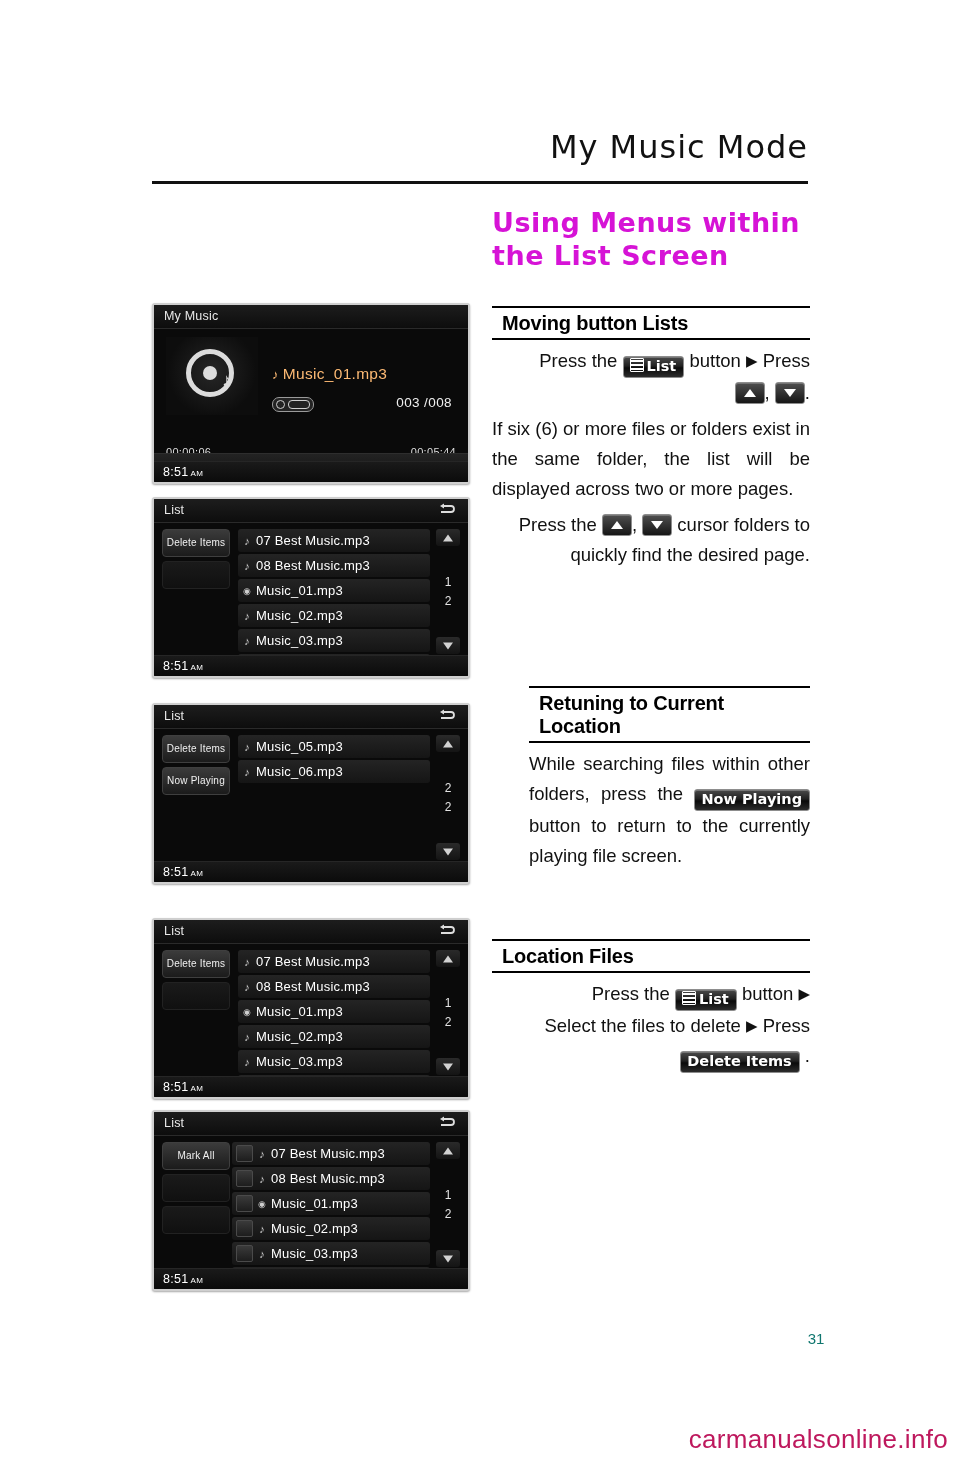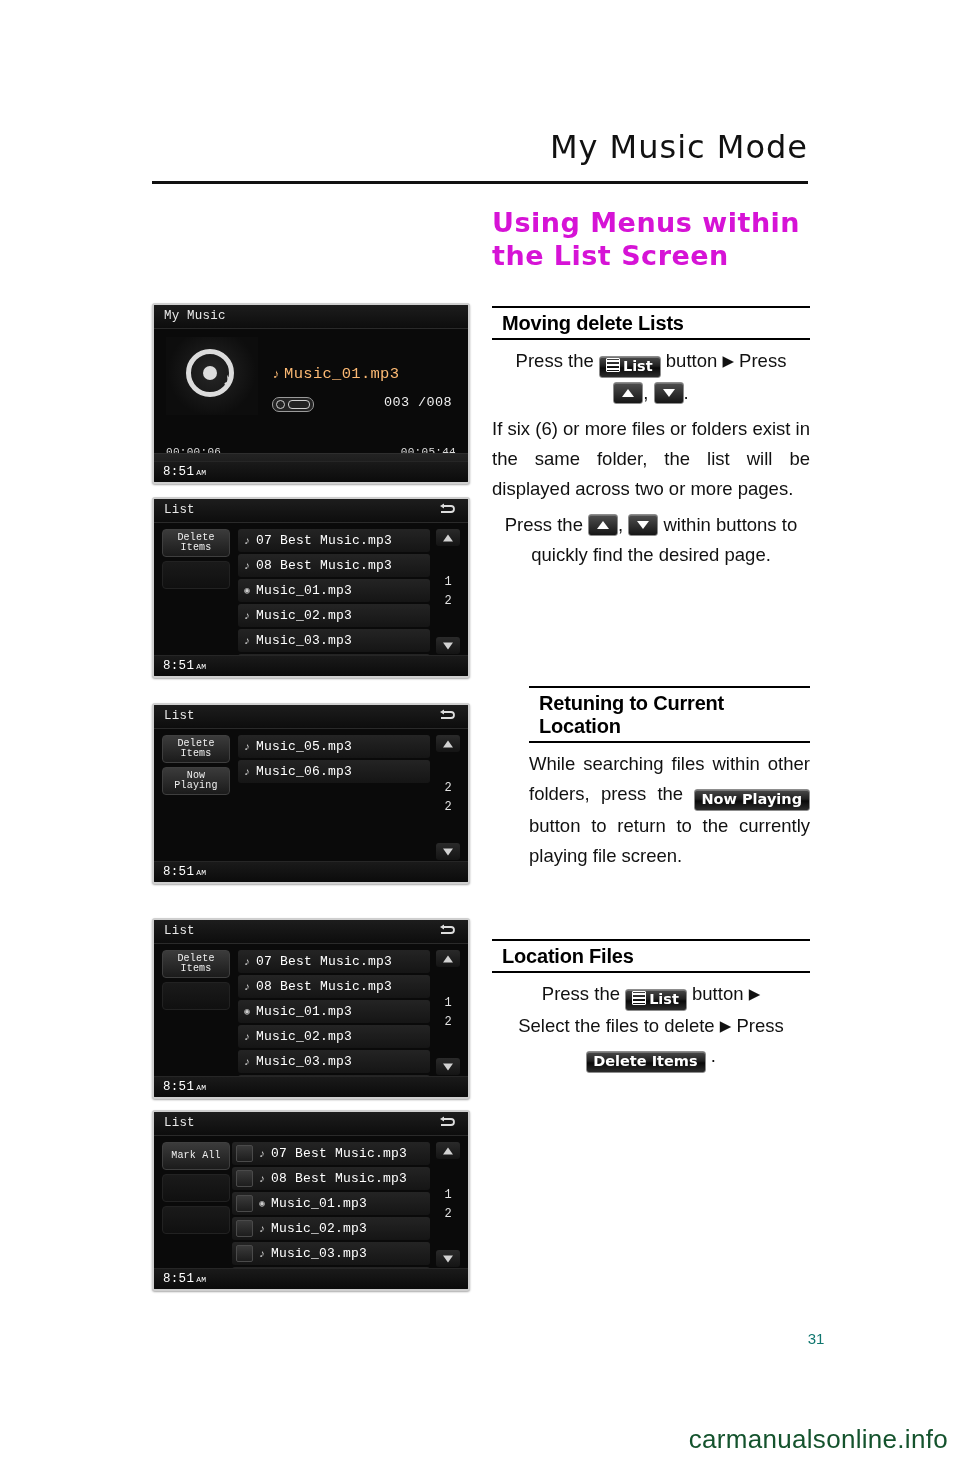--- a/index.html
+++ b/index.html
@@ -30,21 +30,21 @@
   .rule-top{height:2px;background:#000;width:100%;}
   .rule-bot{height:2px;background:#000;width:100%;}
   .sub-head{
     font-size:20px;font-weight:700;color:#000;padding:4px 0 3px 10px;
     font-family:"Liberation Sans",sans-serif;letter-spacing:-0.2px;
   }
   .para{
     font-size:18.5px;line-height:30px;color:#111;text-align:justify;
     margin-top:6px;
   }
-  .para.noj{text-align:center;}
+  .para.noj{text-align:right;}
 
   
   .ibtn{
     display:inline-block;vertical-align:-4px;
     background:linear-gradient(#4a4a4a 0%,#202020 45%,#0a0a0a 55%,#2c2c2c 100%);
     color:#fff;border:1px solid #8d8d8d;border-radius:3px;
     padding:1px 7px 2px 6px;font-size:14.5px;line-height:17px;
     font-family:"DejaVu Sans",sans-serif;font-weight:700;letter-spacing:0px;
     box-shadow:inset 0 1px 0 rgba(255,255,255,.25);
     white-space:nowrap;
@@ -68,21 +68,21 @@
   }
   .arrbtn.up::after{border-bottom:8px solid #fff;}
   .arrbtn.down::after{border-top:8px solid #fff;}
   .tri{display:inline-block;font-size:15px;vertical-align:1px;}
 
   
   .shot{
     position:absolute;left:152px;width:314px;
     background:#0a0a0a;border:2px solid #cfcfcf;border-radius:3px;
     overflow:hidden;color:#e8e8e8;
-    font-family:Liberation Mono, monospace;
+    font-family:Liberation Sans, sans-serif;
     box-shadow:0 1px 2px rgba(0,0,0,.35);
   }
   .shot .titlebar{
     height:23px;background:linear-gradient(#1d1d1d,#0d0d0d);
     border-bottom:1px solid #2a2a2a;position:relative;
   }
   .shot .titlebar .t{
     position:absolute;left:10px;top:4px;font-size:12.5px;color:#e9e9e9;letter-spacing:.2px;
   }
   .shot .timebar{
@@ -214,62 +214,62 @@
     text-align:center;font-size:12px;color:#e4e4e4;line-height:19px;
   }
 
   
   .pagenum{
     position:absolute;left:0;top:1330px;width:960px;text-align:center;
     font-size:15px;color:#0f766e;font-family:"Liberation Sans",sans-serif;
   }
   .pagenum span{position:relative;left:336px;}
   .watermark{
-    position:absolute;right:12px;top:1424px;font-size:26px;color:#14532d;
+    position:absolute;right:12px;top:1424px;font-size:26px;color:#be185d;
     font-family:"Liberation Sans",sans-serif;letter-spacing:.3px;
   }
 </style>
 </head>
 <body>
 
 <div class="page">
 
   <div class="chapter-title">My Music Mode</div>
   <div class="header-rule"></div>
 
   <div class="rcol">
 
     <div class="sect-title">
       <div>Using Menus within</div>
       <div>the List Screen</div>
     </div>
 
     <div class="block" style="margin-top:34px;">
       <div class="rule-top"></div>
-      <div class="sub-head">Moving delete Lists</div>
+      <div class="sub-head">Moving button Lists</div>
       <div class="rule-bot"></div>
 
       <div class="para noj">
         <span>Press the</span>
         <span class="ibtn"><span class="lglyph"></span><span>List</span></span>
         <span>button</span>
         <span class="tri">▶</span>
         <span>Press</span>
         <br>
         <span class="arrbtn up"></span><span>,</span>
         <span class="arrbtn down"></span><span>.</span>
       </div>
 
       <div class="para">If six (6) or more files or folders exist in the same folder, the list will be displayed across two or more pages.</div>
 
       <div class="para noj">
         <span>Press the</span>
         <span class="arrbtn up"></span><span>,</span>
         <span class="arrbtn down"></span>
-        <span>within buttons to quickly find the desired page.</span>
+        <span>cursor folders to quickly find the desired page.</span>
       </div>
     </div>
 
     <div class="block" style="margin-top:116px;margin-left:37px;">
       <div class="rule-top"></div>
       <div class="sub-head">Retuning to Current Location</div>
       <div class="rule-bot"></div>
       <div class="para">
         <span>While searching files within other folders, press the</span>
         <span class="ibtn"><span>Now Playing</span></span>

